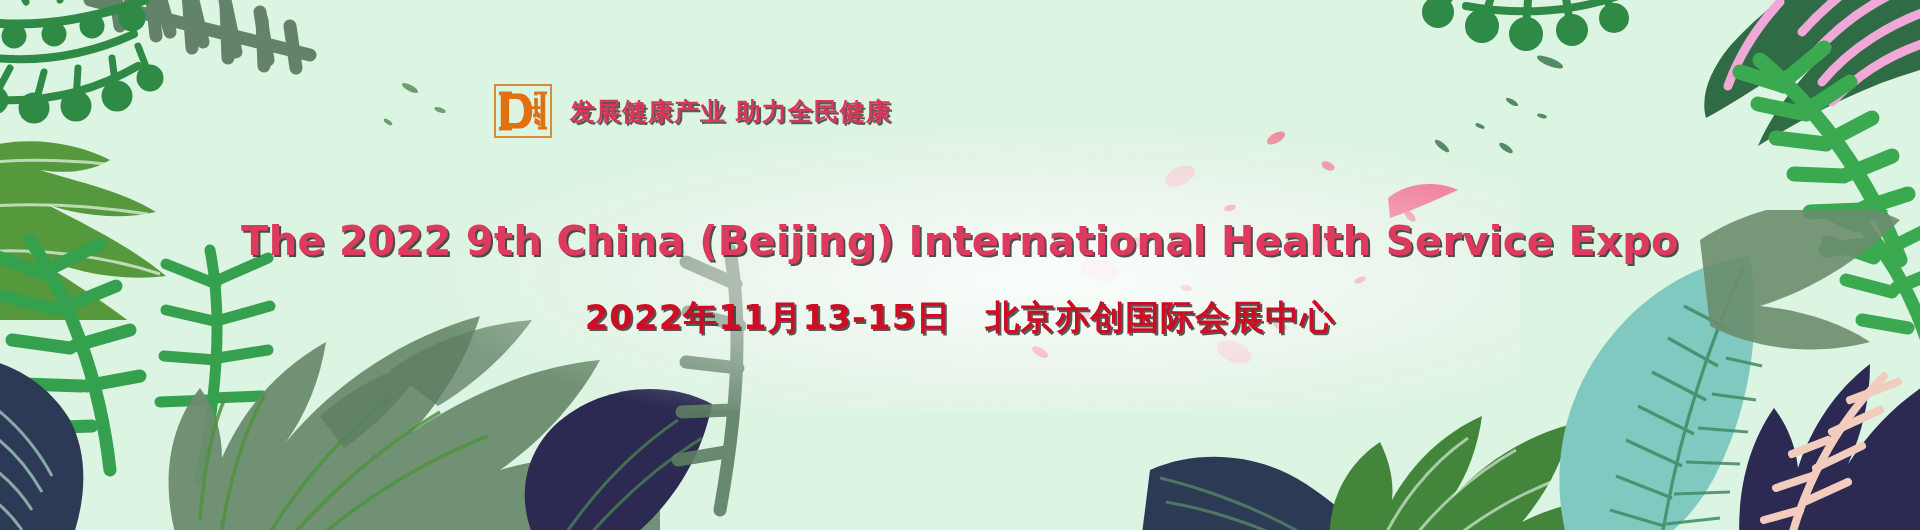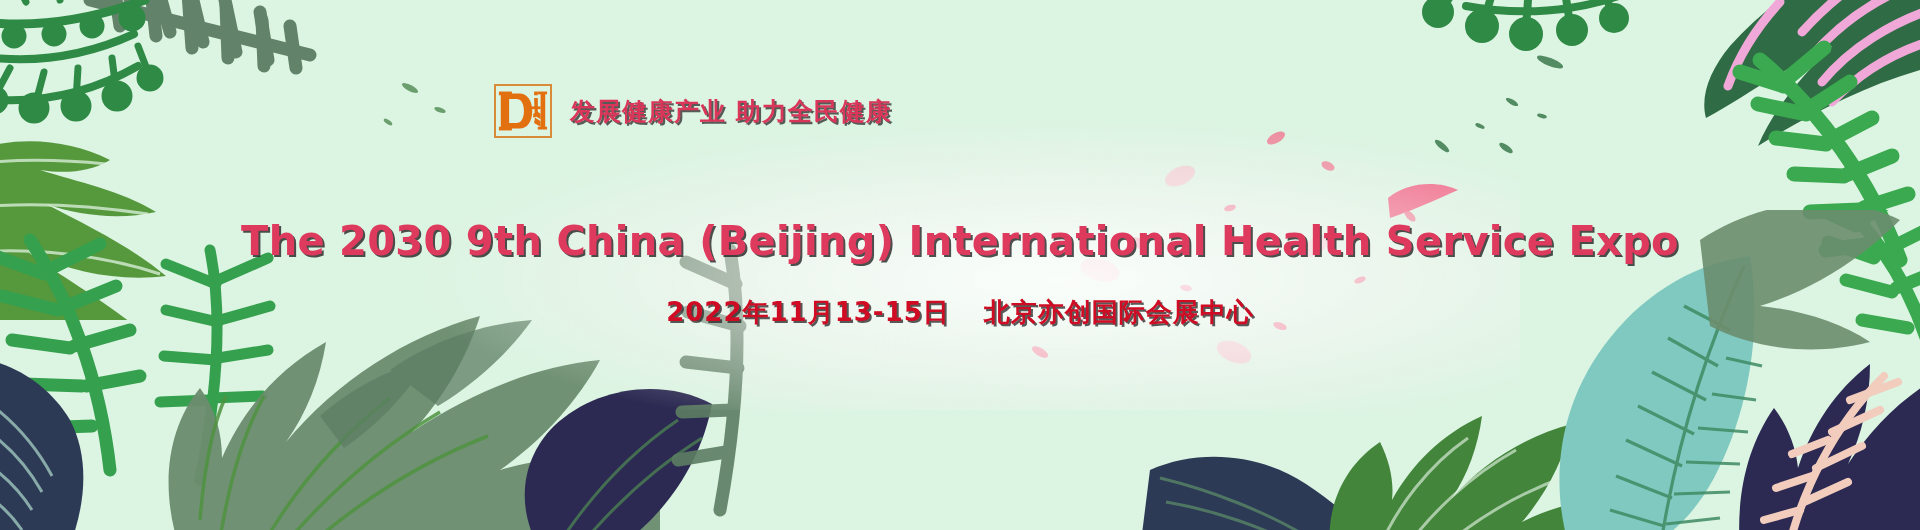--- a/index.html
+++ b/index.html
@@ -98,21 +98,21 @@
     white-space:nowrap;
     text-shadow:2px 2px 0 rgba(35,35,35,.8);
     font-family:"DejaVu Sans","Liberation Sans",sans-serif;
   }
   
   .date-venue {
     position:absolute;
     left:0; top:295px;
     width:1920px;
     text-align:center;
-    font-size:26px;
+    font-size:34px;
     font-weight:bold;
     color:#cf0c24;
     letter-spacing:1px;
     white-space:nowrap;
     text-shadow:2px 2px 0 rgba(35,35,35,.75);
     font-family:"DejaVu Sans","Liberation Sans",sans-serif;
   }
   .date-venue .gap { display:inline-block; width:34px; }
 </style>
 </head>
@@ -424,20 +424,20 @@
           <path d="M48 30 L42 26 L42 32 L48 36 Z" fill="#e2700f"></path>
           <path d="M42 34 L48 38 L48 44 L41 40 Z" fill="#e2700f"></path>
           <rect x="45" y="44" width="10" height="3" fill="#e2700f"></rect>
           <rect x="45" y="6" width="10" height="3" fill="#e2700f"></rect>
         </svg>
       </div>
       <div class="tagline">发展健康产业 助力全民健康</div>
     </div>
 
 
-    <div class="title-en">The 2030 9th China (Beijing) International Health Service Expo</div>
+    <div class="title-en">The 2022 9th China (Beijing) International Health Service Expo</div>
 
     <div class="date-venue">
       <span>2022年11月13-15日</span><span class="gap"></span><span>北京亦创国际会展中心</span>
     </div>
 
   </div>
 </div>
 
 </body></html>

